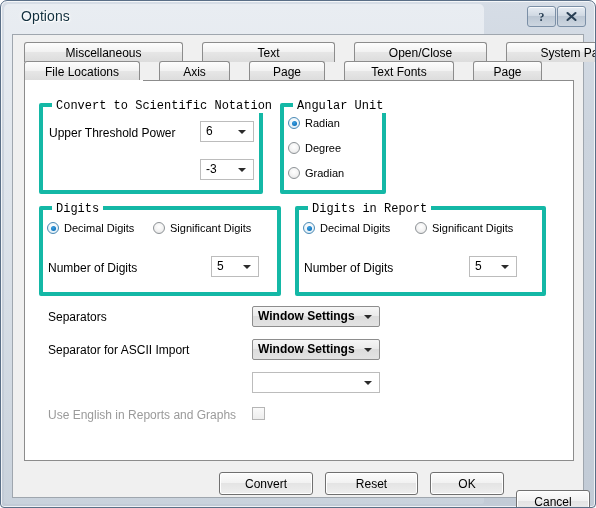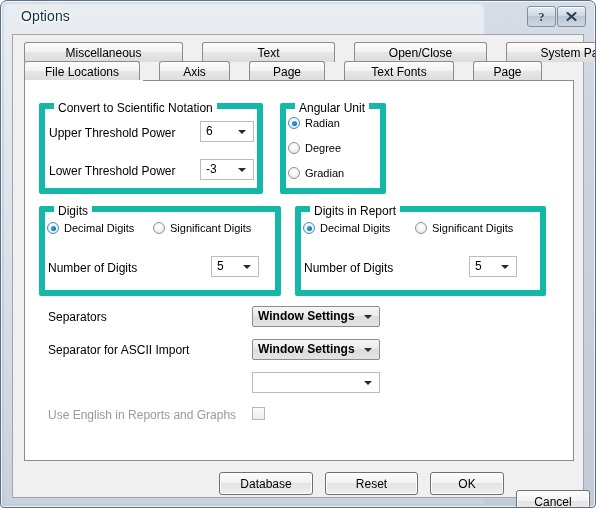--- a/index.html
+++ b/index.html
@@ -88,21 +88,21 @@
     z-index:4;
   }
   .tabpanel::before{
     
     content:"";position:absolute;left:0;top:-1px;width:118px;height:2px;background:#fff;
   }
 
   
   .group{
     position:absolute;box-sizing:border-box;
-    border:6px solid #14b8a6;border-radius:2px;
+    border:4px solid #14b8a6;border-radius:2px;font-family:Liberation Mono, monospace;
   }
   .group > .glabel{
     position:absolute;top:-8px;left:9px;background:#fff;
     padding:0 4px;font-size:12px;color:#000;white-space:nowrap;
   }
 
   .lbl{position:absolute;font-size:12px;color:#000;white-space:nowrap;}
   .lbl.disabled{color:#9a9a9a;}
 
   
@@ -226,21 +226,20 @@
 
             <div class="group" style="left:14px;top:22px;width:224px;height:91px">
               <span class="glabel">Convert to Scientific Notation</span>
             </div>
             <div class="lbl" style="left:24px;top:45px">Upper Threshold Power</div>
             <div class="combo" style="left:175px;top:40px;width:54px">
               <span class="ctext">6</span>
               <span class="carrow"></span>
             </div>
 
-            <div class="lbl" style="left:24px;top:83px">Lower Threshold Power</div>
             <div class="combo" style="left:175px;top:78px;width:54px">
               <span class="ctext">-3</span>
               <span class="carrow"></span>
             </div>
 
             <div class="group" style="left:255px;top:22px;width:106px;height:91px">
               <span class="glabel">Angular Unit</span>
             </div>
             <div class="radio checked" style="left:263px;top:36px">
               <span class="rdot"></span>
@@ -306,21 +305,21 @@
               <span class="carrow"></span>
             </div>
 
             <div class="lbl disabled" style="left:23px;top:327px">Use English in Reports and Graphs</div>
             <div class="cbox" style="left:227px;top:326px"></div>
 
           </div>
         </div>
 
         <div class="btn" style="left:206px;top:437px;width:94px">
-          <span>Database</span>
+          <span>Convert</span>
         </div>
         <div class="btn" style="left:312px;top:437px;width:93px">
           <span>Reset</span>
         </div>
         <div class="btn" style="left:417px;top:437px;width:74px">
           <span>OK</span>
         </div>
         <div class="btn" style="left:503px;top:455px;width:74px">
           <span>Cancel</span>
         </div>

